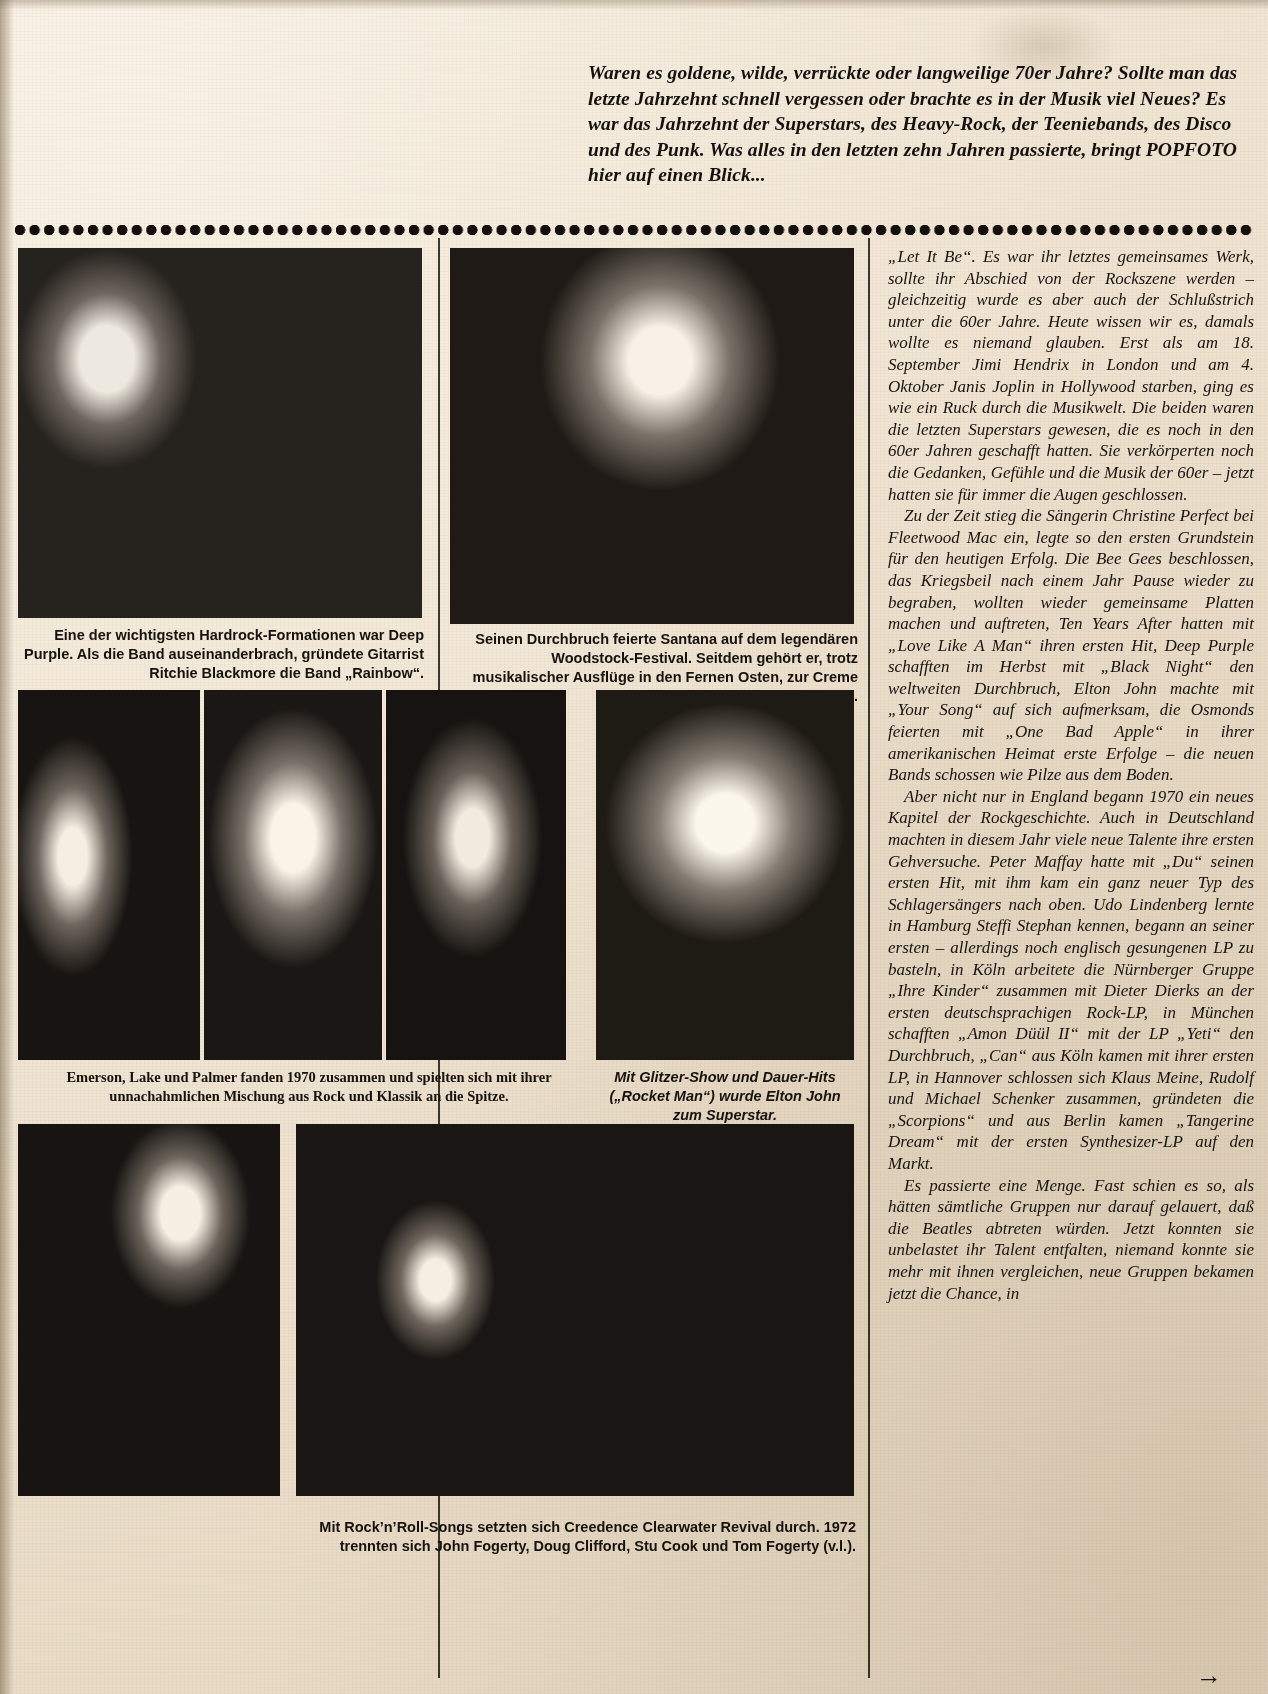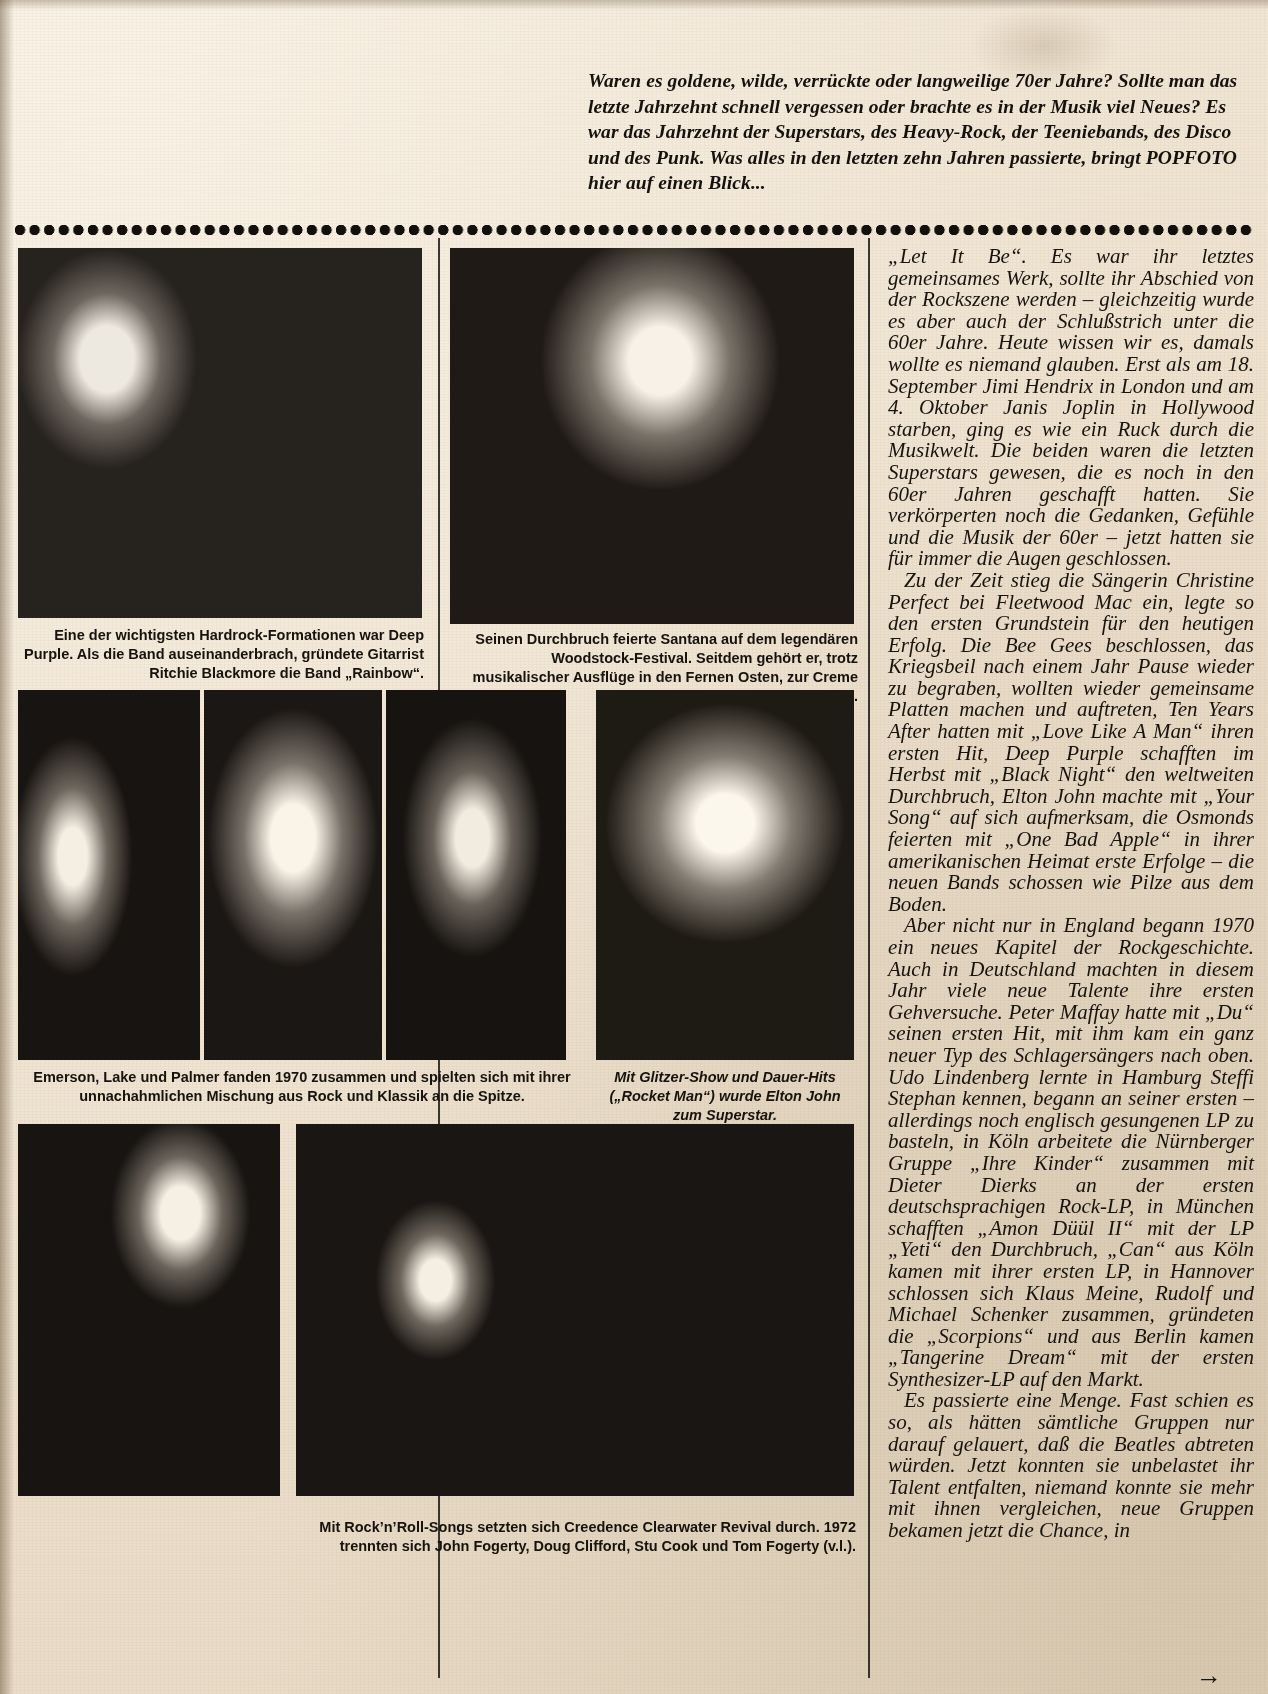--- a/index.html
+++ b/index.html
@@ -44,21 +44,21 @@
     font-size:172px;
     line-height:150px;
     letter-spacing:-6px;
     color:#0d0b09;
     transform:scaleX(1.06) scaleY(1.18);
     transform-origin:left top;
     text-shadow:1px 1px 0 #000, 2px 1px 0 rgba(0,0,0,.5);
   }
 
   .intro{
-    position:absolute;left:588px;top:68px;width:660px;
+    position:absolute;left:588px;top:60px;width:660px;
     font-family:"Liberation Serif", serif;
     font-style:italic;
     font-weight:bold;
     font-size:19.5px;
     line-height:25.5px;
     color:#14110e;
     letter-spacing:.1px;
   }
 
   .dotrule{
@@ -126,21 +126,21 @@
       radial-gradient(ellipse 58px 78px at 44% 38%, #e8e2d7 0 24%, #645e56 58%, #1d1a17 100%),
       radial-gradient(ellipse 58px 78px at 63% 44%, #e4ded3 0 24%, #5f5951 58%, #1b1815 100%),
       radial-gradient(ellipse 58px 78px at 82% 50%, #ded8cd 0 24%, #5a544c 58%, #191613 100%),
       linear-gradient(180deg,#b6afa4 0%,#8e877e 42%,#4a443d 75%,#1a1714 100%);}
 
   
   .story{
     position:absolute;left:888px;top:246px;width:366px;
     font-family:"Liberation Serif", serif;
     font-style:italic;
-    font-size:21px;
+    font-size:17px;
     line-height:21.6px;
     color:#17130f;
     text-align:justify;
     letter-spacing:0px;
   }
   .story p{margin:0;text-indent:16px;}
   .story p:first-child{text-indent:0;}
 
   .arrow{
     position:absolute;left:1196px;top:1660px;
@@ -181,21 +181,21 @@
 
   <div class="photo" style="left:18px;top:690px;width:182px;height:370px;">
     <div class="ph-inner g3"></div>
   </div>
   <div class="photo" style="left:204px;top:690px;width:178px;height:370px;">
     <div class="ph-inner g4"></div>
   </div>
   <div class="photo" style="left:386px;top:690px;width:180px;height:370px;">
     <div class="ph-inner g5"></div>
   </div>
-  <div class="cap center" style="left:22px;top:1068px;width:560px;">Emerson, Lake und Palmer fanden 1970 zusammen und  spielten sich mit ihrer unnachahmlichen Mischung aus  Rock und Klassik an die Spitze.</div>
+  <div class="cap center" style="left:29px;top:1068px;width:560px;font-family:Liberation Serif, serif;">Emerson, Lake und Palmer fanden 1970 zusammen und  spielten sich mit ihrer unnachahmlichen Mischung aus  Rock und Klassik an die Spitze.</div>
 
   <div class="photo" style="left:596px;top:690px;width:258px;height:370px;">
     <div class="ph-inner g6"></div>
   </div>
   <div class="cap center" style="left:594px;top:1068px;width:262px;font-style:italic;">Mit Glitzer-Show und Dauer-Hits („Rocket Man“) wurde Elton John zum Superstar.</div>
 
   <div class="photo" style="left:18px;top:1124px;width:262px;height:372px;">
     <div class="ph-inner g7"></div>
   </div>
 

